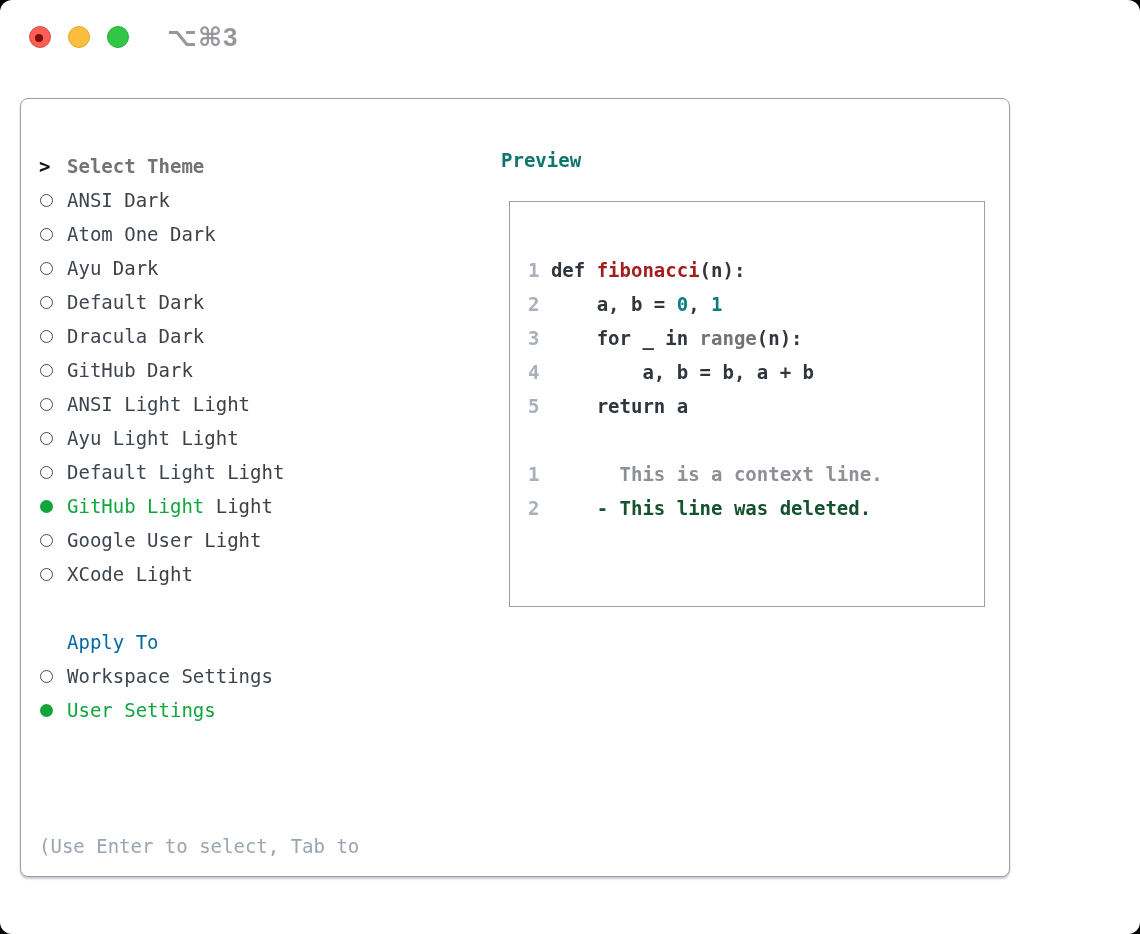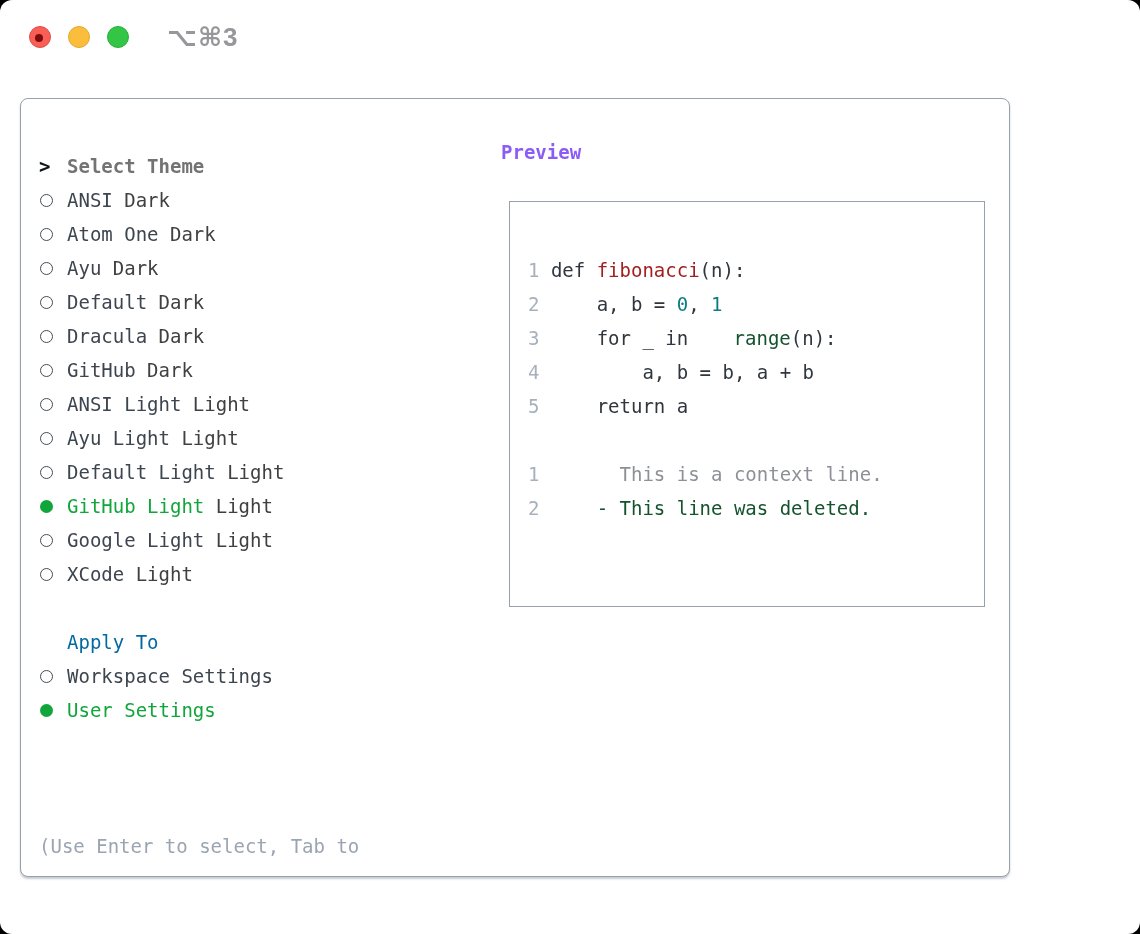--- a/index.html
+++ b/index.html
@@ -46,37 +46,37 @@
   .dot { width: 13px; height: 13px; border-radius: 50%; box-sizing: border-box; margin-left: 1px; }
   .dot.off { border: 1.5px solid #444d57; background: transparent; }
   .dot.on  { background: #11a63c; }
   .item-name { color: #3d454f; }
   .item-name.selected { color: #11a63c; }
   .variant { color: #404040; }
   .section-title { color: #0369a1; }
   .hint { position: absolute; left: 0; top: 612px; color: #9aa5b1; font-size: 19px; line-height: 34px; white-space: pre; }
   
   .preview-title {
-    position: absolute; left: 480px; top: 36px; height: 34px;
+    position: absolute; left: 480px; top: 44px; height: 34px;
     display: flex; align-items: center;
-    font-size: 19px; font-weight: bold; color: #8b5cf6;
+    font-size: 19px; font-weight: bold; color: #0f766e;
   }
   .preview-box {
     position: absolute; left: 488px; top: 102px;
     width: 476px; height: 406px;
     border: 1.5px solid #98a1ab; background: #fff; box-sizing: border-box;
     overflow: hidden;
   }
   .code-area { padding: 51px 0 0 18px; font-size: 19px; line-height: 34px; }
-  .code-line { white-space: pre; height: 34px; }
+  .code-line { white-space: pre; height: 34px; font-weight: bold; }
   .lnum { display: inline-block; width: 1ch; color: #a7b0bb; margin-right: 1ch; }
   .seg-plain    { color: #2f363d; }
   .seg-function { color: #a31f1f; }
   .seg-number   { color: #0b7d81; }
-  .seg-builtin  { color: #14532d; margin-left: 34px; }
+  .seg-builtin  { color: #737373; }
   .seg-context  { color: #8d9096; }
   .seg-deleted  { color: #14532d; }
   .seg-added    { color: #04bd0e; }
 </style>
 </head>
 <body>
 
 <div class="window">
 
   <div class="titlebar">
@@ -100,21 +100,21 @@
           <div class="row"><span class="marker"><span class="dot off"></span></span><span class="item-name">ANSI</span><span class="variant"> Dark</span></div>
           <div class="row"><span class="marker"><span class="dot off"></span></span><span class="item-name">Atom One</span><span class="variant"> Dark</span></div>
           <div class="row"><span class="marker"><span class="dot off"></span></span><span class="item-name">Ayu</span><span class="variant"> Dark</span></div>
           <div class="row"><span class="marker"><span class="dot off"></span></span><span class="item-name">Default</span><span class="variant"> Dark</span></div>
           <div class="row"><span class="marker"><span class="dot off"></span></span><span class="item-name">Dracula</span><span class="variant"> Dark</span></div>
           <div class="row"><span class="marker"><span class="dot off"></span></span><span class="item-name">GitHub</span><span class="variant"> Dark</span></div>
           <div class="row"><span class="marker"><span class="dot off"></span></span><span class="item-name">ANSI Light</span><span class="variant"> Light</span></div>
           <div class="row"><span class="marker"><span class="dot off"></span></span><span class="item-name">Ayu Light</span><span class="variant"> Light</span></div>
           <div class="row"><span class="marker"><span class="dot off"></span></span><span class="item-name">Default Light</span><span class="variant"> Light</span></div>
           <div class="row"><span class="marker"><span class="dot on"></span></span><span class="item-name selected">GitHub Light</span><span class="variant"> Light</span></div>
-          <div class="row"><span class="marker"><span class="dot off"></span></span><span class="item-name">Google Light</span><span class="variant"> Light</span></div>
+          <div class="row"><span class="marker"><span class="dot off"></span></span><span class="item-name">Google User</span><span class="variant"> Light</span></div>
           <div class="row"><span class="marker"><span class="dot off"></span></span><span class="item-name">XCode</span><span class="variant"> Light</span></div>
         </div>
 
       <div class="row"></div>
 
       <div class="row">
         <span class="marker"></span>
         <span class="section-title">Apply To</span>
       </div>
 

